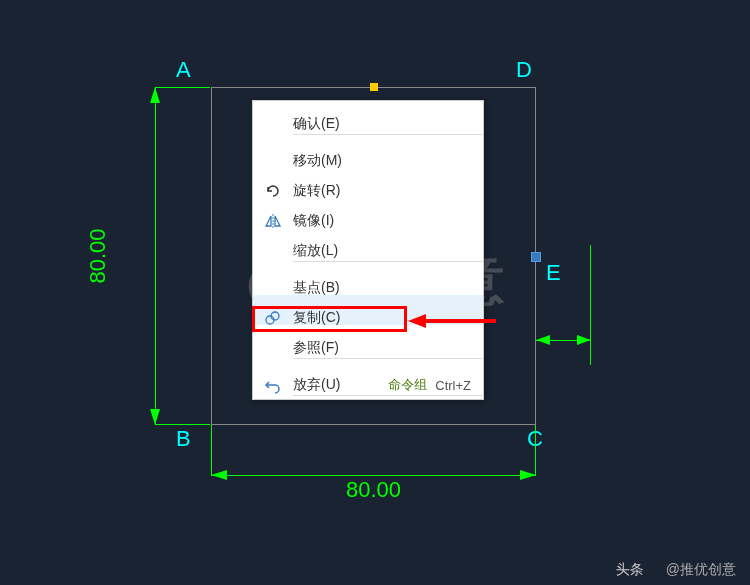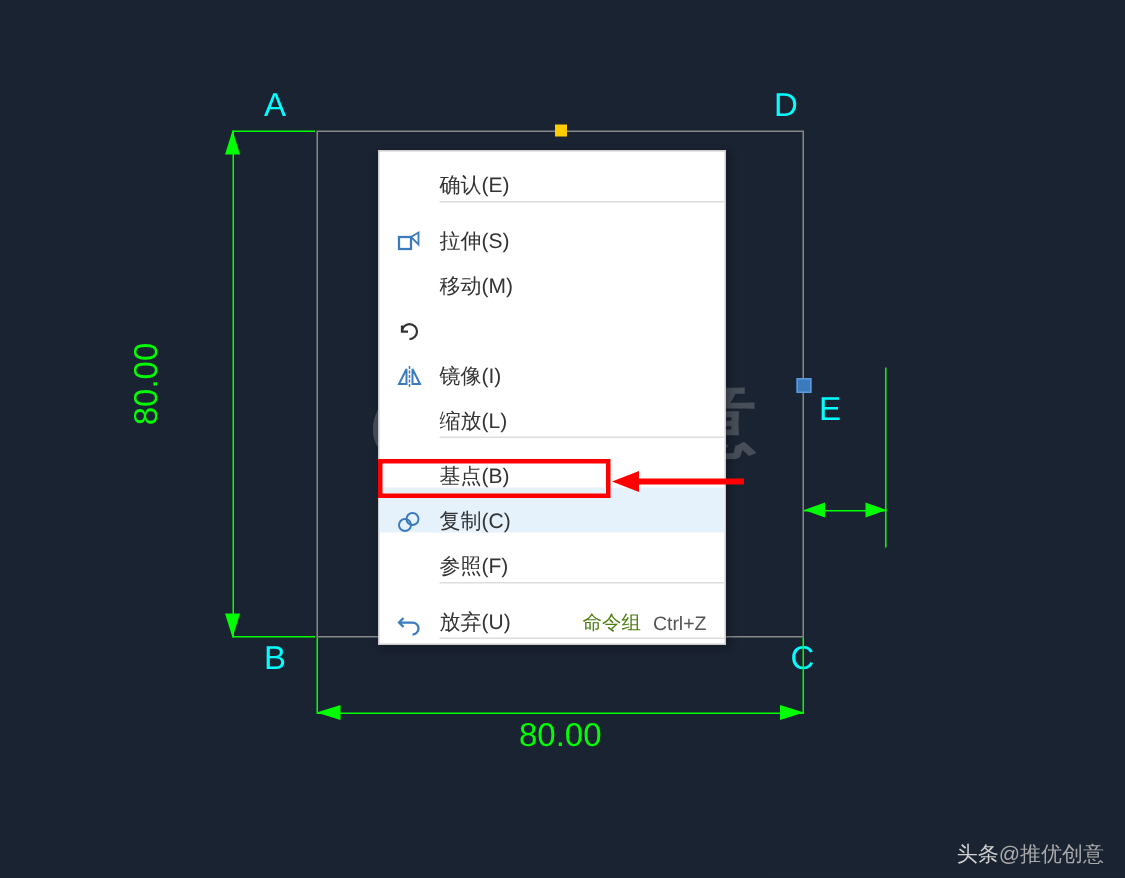--- a/index.html
+++ b/index.html
@@ -273,21 +273,21 @@
       white-space: nowrap;
     }
     .footer {
       position: absolute;
       bottom: 6px;
       right: 14px;
       color: #d0d0d0;
       font-size: 14px;
       display: flex;
       align-items: center;
-      gap: 0;
+      gap: 22px;
     }
     .footer .at { color: #aaa; }
   </style>
 </head>
 <body>
 
 <div class="canvas">
 
   <div class="rectangle"></div>
 
@@ -327,39 +327,31 @@
 
   <div class="watermark">@推优创意</div>
 
   <div class="context-menu">
     <div class="menu-item">
       <span class="menu-icon-col"></span>
       <span class="menu-label">确认(E)</span>
     </div>
     <div class="menu-separator"></div>
     <div class="menu-item">
-      <span class="menu-icon-col">
-        <svg class="icon-svg" viewBox="0 0 18 18">
-            <rect x="2" y="6" width="8" height="8" fill="none" stroke="#3a7abd" stroke-width="1.5"></rect>
-            <path d="M10 6 L15 3 L15 11 Z" fill="none" stroke="#3a7abd" stroke-width="1.2"></path>
-          </svg>
-      </span>
-      <span class="menu-label">拉伸(S)</span>
-    </div>
-    <div class="menu-item">
       <span class="menu-icon-col"></span>
       <span class="menu-label">移动(M)</span>
     </div>
     <div class="menu-item">
       <span class="menu-icon-col">
         <svg class="icon-svg" viewBox="0 0 18 18">
             <path d="M4 9 A5 5 0 1 1 9 14" fill="none" stroke="#333" stroke-width="1.5"></path>
             <path d="M4 5 L4 9 L8 9" fill="none" stroke="#333" stroke-width="1.5"></path>
           </svg>
       </span>
+      <span class="menu-label">旋转(R)</span>
     </div>
     <div class="menu-item">
       <span class="menu-icon-col">
         <svg class="icon-svg" viewBox="0 0 18 18">
             <path d="M9 2 L9 16" stroke="#3a7abd" stroke-width="1" stroke-dasharray="2,1"></path>
             <path d="M2 14 L7 4 L7 14 Z" fill="none" stroke="#3a7abd" stroke-width="1.3"></path>
             <path d="M16 14 L11 4 L11 14 Z" fill="none" stroke="#3a7abd" stroke-width="1.3"></path>
           </svg>
       </span>
       <span class="menu-label">镜像(I)</span>

